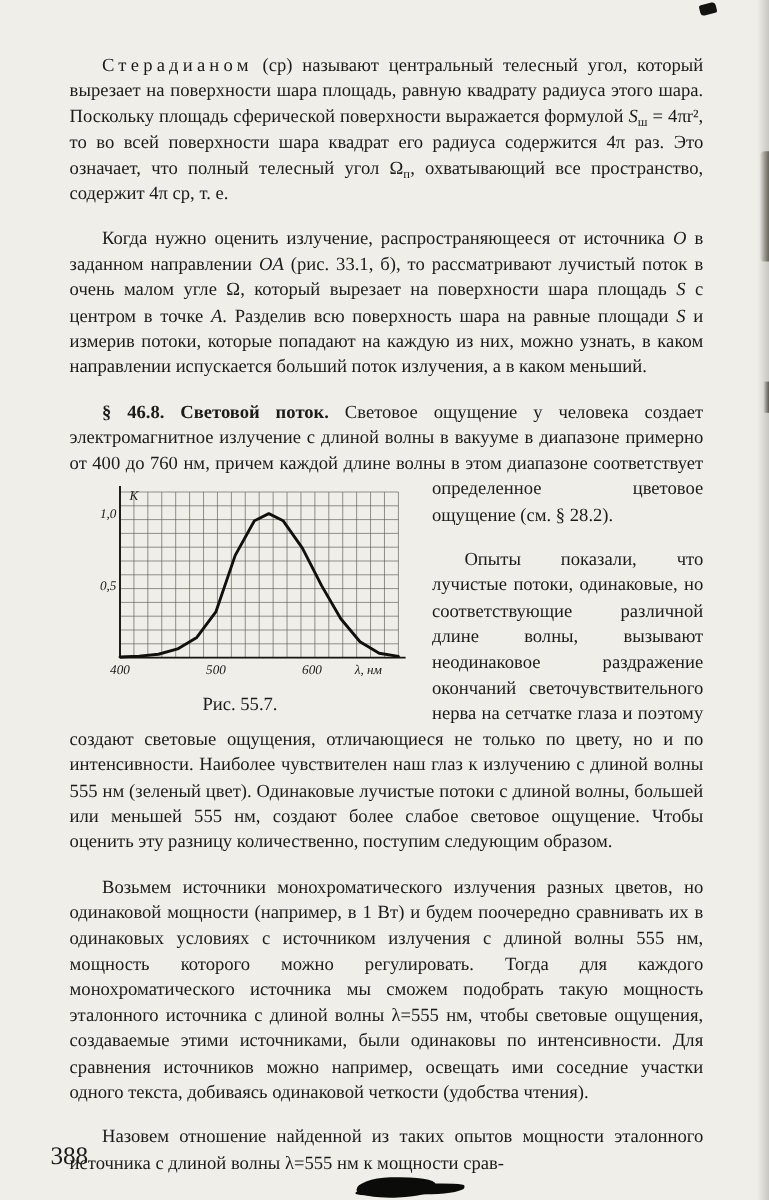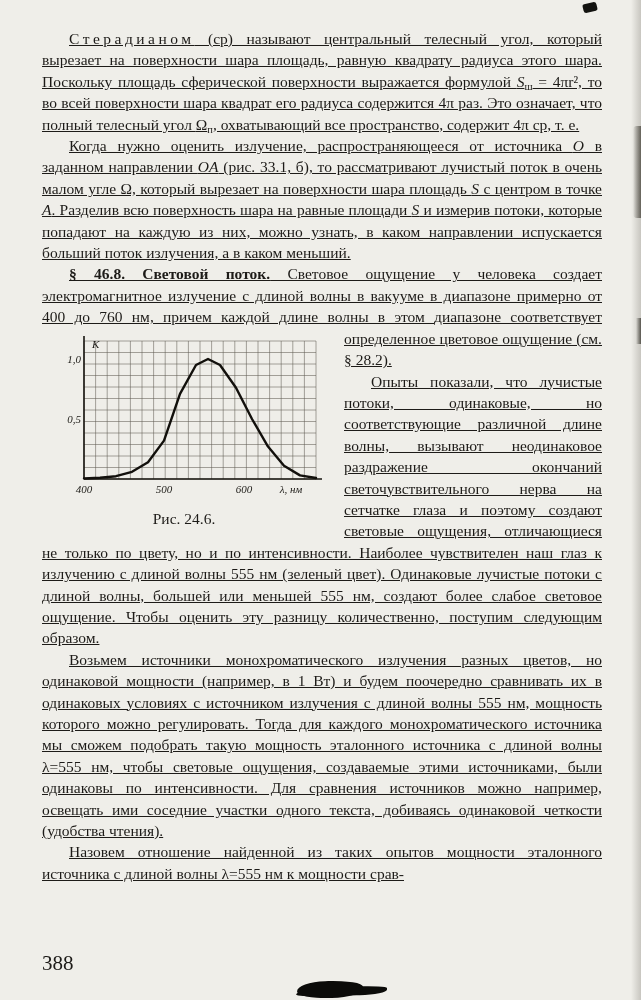--- a/index.html
+++ b/index.html
@@ -14,21 +14,21 @@
   body::after { 
     content:""; position:absolute; right:0; top:0; width:10px; height:100%;
     background:linear-gradient(to right, rgba(60,55,45,0), rgba(60,55,45,0.22));
     pointer-events:none;
   }
   .content {
     position:absolute; left:42px; top:28px; width:560px;
     font-size:15.5px; line-height:21.4px; text-align:justify;
     hyphens:auto;
   }
-  p { margin:0;text-decoration:underline; }
+  p { margin:16px; }
   .indent { text-indent:27px; }
   .sp { letter-spacing:3.5px; }
   sub { font-size:68%; line-height:0; vertical-align:-0.28em; }
   i { font-style:italic; }
   .head { font-weight:bold; }
   .equation {
     position:relative; text-align:center; margin:5px 0 6px 0;
     font-size:16px; text-indent:0;
   }
   .eq-num { position:absolute; right:2px; top:0; font-size:15.5px; }
@@ -114,21 +114,21 @@
           <g>
             <text x="27" y="29.499999999999986" class="tick" text-anchor="end">1,0</text>
             <text x="27" y="89.5" class="tick" text-anchor="end">0,5</text>
             <text x="30" y="160" class="tick" text-anchor="middle">400</text>
             <text x="110" y="160" class="tick" text-anchor="middle">500</text>
             <text x="190" y="160" class="tick" text-anchor="middle">600</text>
             <text x="237" y="160" class="tick" text-anchor="middle">λ, нм</text>
             <text x="38" y="15" class="tick">К</text>
           </g>
         </svg>
-        <span class="caption">Рис. 24.6.</span>
+        <span class="caption">Рис. 55.7.</span>
       </span><span>диапазоне соответствует определенное цветовое ощущение (см. § 28.2).</span></p>
 
   <p class="indent">Опыты показали, что лучистые потоки, одинаковые, но соответствующие различной длине волны, вызывают неодинаковое раздражение окончаний светочувствительного нерва на сетчатке глаза и поэтому создают световые ощущения, отличающиеся не только по цвету, но и по интенсивности. Наиболее чувствителен наш глаз к излучению с длиной волны 555 нм (зеленый цвет). Одинаковые лучистые потоки с длиной волны, большей или меньшей 555 нм, создают более слабое световое ощущение. Чтобы оценить эту разницу количественно, поступим следующим образом.</p>
 
   <p class="indent">Возьмем источники монохроматического излучения разных цветов, но одинаковой мощности (например, в 1 Вт) и будем поочередно сравнивать их в одинаковых условиях с источником излучения с длиной волны 555 нм, мощность которого можно регулировать. Тогда для каждого монохроматического источника мы сможем подобрать такую мощность эталонного источника с длиной волны λ=555 нм, чтобы световые ощущения, создаваемые этими источниками, были одинаковы по интенсивности. Для сравнения источников можно например, освещать ими соседние участки одного текста, добиваясь одинаковой четкости (удобства чтения).</p>
 
   <p class="indent">Назовем отношение найденной из таких опытов мощности эталонного источника с длиной волны λ=555 нм к мощности срав-</p>
 
 </div>
 

